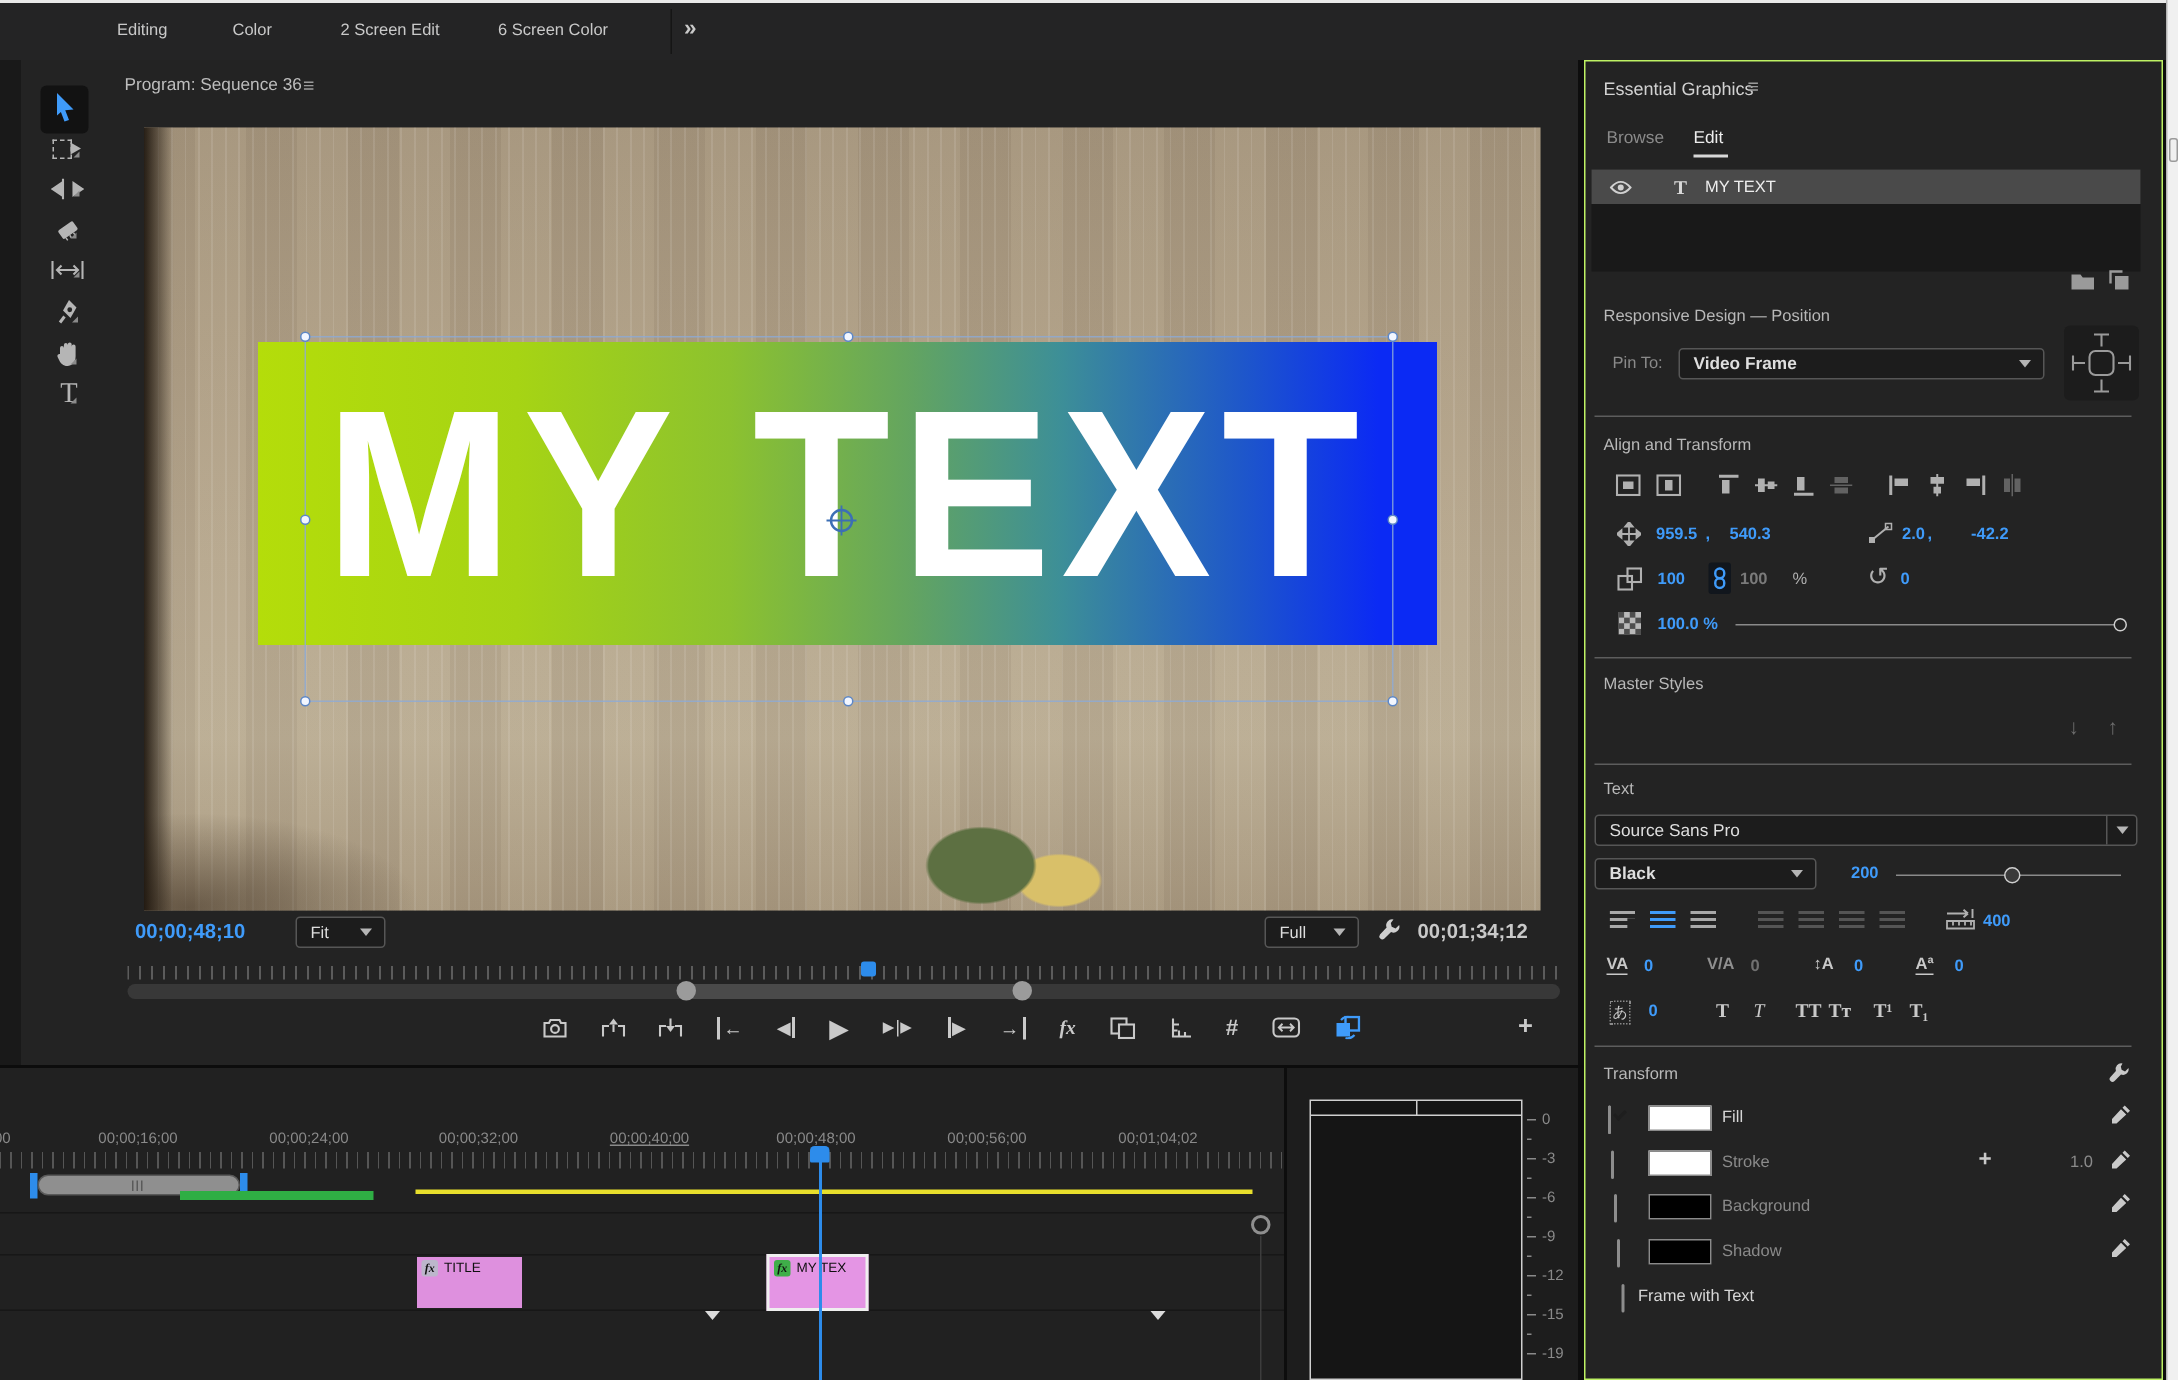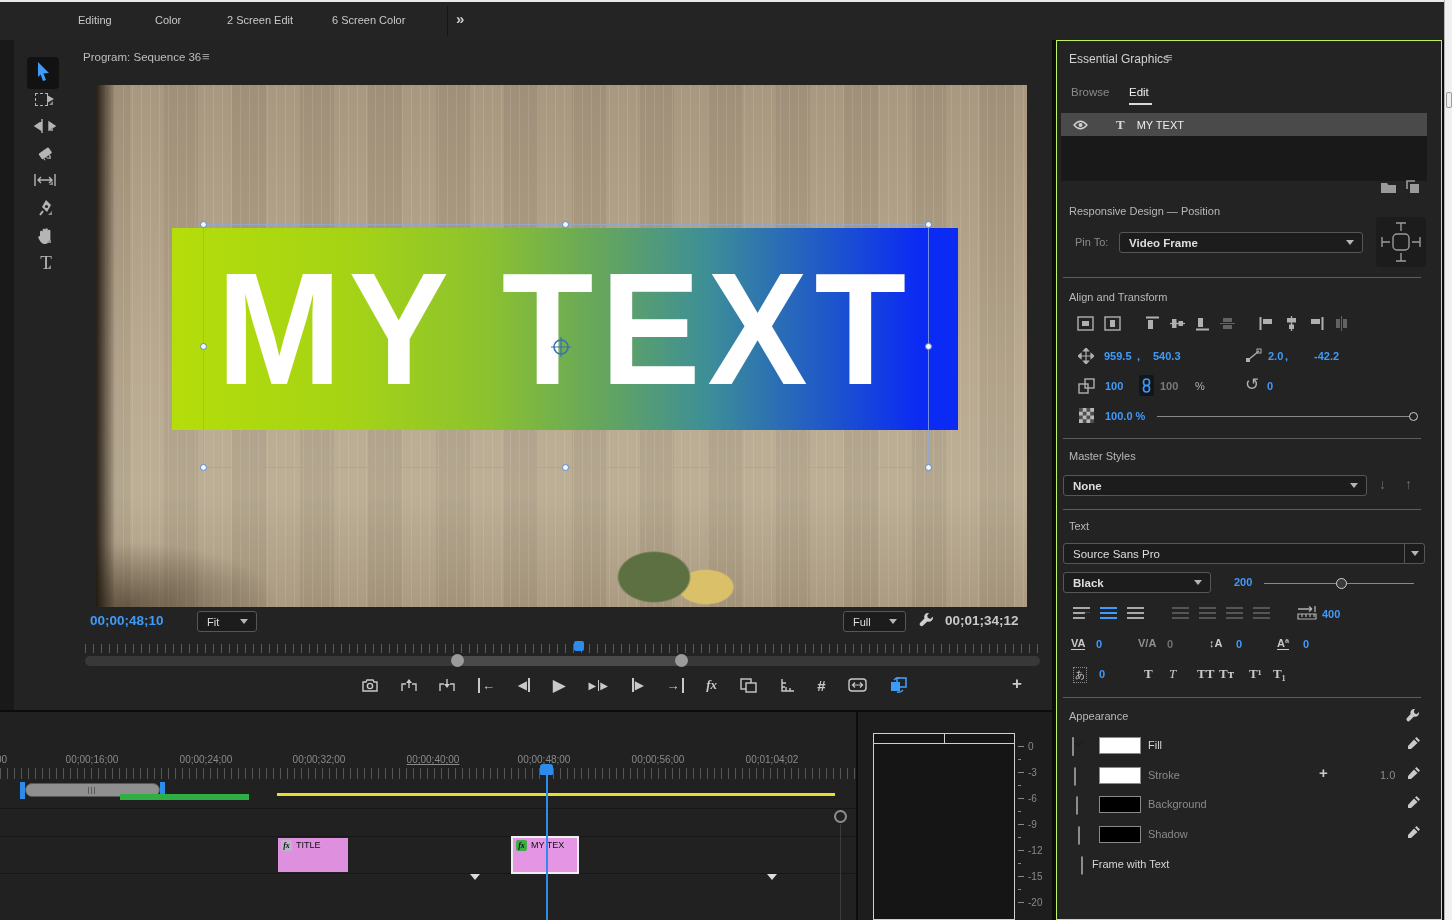--- a/index.html
+++ b/index.html
@@ -300,21 +300,21 @@
         <span class="abs txt dim" style="left:170px;top:55px;font-size:10px;">-3</span>
       <span class="tick" style="left:160px;top:86px;width:6px;"></span>
         <span class="abs txt dim" style="left:170px;top:81px;font-size:10px;">-6</span>
       <span class="tick" style="left:160px;top:112px;width:6px;"></span>
         <span class="abs txt dim" style="left:170px;top:107px;font-size:10px;">-9</span>
       <span class="tick" style="left:160px;top:138px;width:6px;"></span>
         <span class="abs txt dim" style="left:170px;top:133px;font-size:10px;">-12</span>
       <span class="tick" style="left:160px;top:164px;width:6px;"></span>
         <span class="abs txt dim" style="left:170px;top:159px;font-size:10px;">-15</span>
       <span class="tick" style="left:160px;top:190px;width:6px;"></span>
-        <span class="abs txt dim" style="left:170px;top:185px;font-size:10px;">-20</span>
+        <span class="abs txt dim" style="left:170px;top:185px;font-size:10px;">-19</span>
       <span class="tick" style="left:160px;top:47px;width:3px;"></span>
         <span class="tick" style="left:160px;top:73px;width:3px;"></span>
       <span class="tick" style="left:160px;top:99px;width:3px;"></span>
         <span class="tick" style="left:160px;top:125px;width:3px;"></span>
       <span class="tick" style="left:160px;top:151px;width:3px;"></span>
         <span class="tick" style="left:160px;top:177px;width:3px;"></span>
     </div>
   </div>
 
   <div class="abs" style="left:1056px;top:40px;width:386px;height:880px;background:#232323;border:1px solid #bef264;box-sizing:border-box;">
@@ -478,24 +478,20 @@
 
     
     <span class="abs" style="left:22px;top:367px;width:15px;height:15px;background:repeating-conic-gradient(#b9b9b9 0 25%,#4e4e4e 0 50%) 0 0/7.5px 7.5px;"></span>
     <span class="abs txt blue" style="left:48px;top:369px;font-weight:bold;">100.0 %</span>
     <div class="abs" style="left:100px;top:375px;width:256px;height:1px;background:#8a8a8a;"></div>
     <span class="abs" style="left:352px;top:371px;width:9px;height:9px;border:1.5px solid #cfcfcf;border-radius:50%;background:#232323;box-sizing:border-box;"></span>
     <div class="abs hr" style="left:6px;top:397px;width:358px;"></div>
 
     
     <span class="abs txt" style="left:12px;top:409px;color:#b8b8b8;">Master Styles</span>
-    <div class="abs dd" style="left:6px;top:434px;width:304px;height:21px;">
-      <span class="ddtxt" style="font-weight:bold;">None</span>
-        <span class="chev"></span>
-    </div>
     <span class="abs" style="left:322px;top:435px;font-size:14px;font-weight:bold;color:#6d6d6d;">↓</span>
     <span class="abs" style="left:348px;top:435px;font-size:14px;font-weight:bold;color:#6d6d6d;">↑</span>
     <div class="abs hr" style="left:6px;top:468px;width:358px;"></div>
 
     
     <span class="abs txt" style="left:12px;top:479px;color:#b8b8b8;">Text</span>
     <div class="abs dd" style="left:6px;top:502px;width:362px;height:21px;">
       <span class="ddtxt">Source Sans Pro</span>
       <span style="margin-left:auto;width:19px;height:100%;border-left:1px solid #565656;display:flex;align-items:center;justify-content:center;">
           <span class="chev" style="margin:0;"></span>
@@ -543,21 +539,21 @@
     <span class="abs txt blue" style="left:42px;top:627px;font-weight:bold;">0</span>
     <span class="abs tbtn" style="left:87px;top:625px;">T</span>
     <span class="abs tbtn" style="left:112px;top:625px;font-style:italic;font-weight:normal;">T</span>
     <span class="abs tbtn" style="left:140px;top:625px;">TT</span>
     <span class="abs tbtn" style="left:162px;top:625px;">Tᴛ</span>
     <span class="abs tbtn" style="left:192px;top:625px;">T¹</span>
     <span class="abs tbtn" style="left:216px;top:625px;">T₁</span>
     <div class="abs hr" style="left:6px;top:656px;width:358px;"></div>
 
     
-    <span class="abs txt" style="left:12px;top:669px;color:#b8b8b8;">Appearance</span>
+    <span class="abs txt" style="left:12px;top:669px;color:#b8b8b8;">Transform</span>
     <span class="abs icn" style="left:348px;top:666px;">
         <svg width="16" height="16" viewBox="0 0 16 16">
           <path d="M10 2 a3.8 3.8 0 0 0-4.4 5 L2 11 a1.9 1.9 0 0 0 2.7 2.7 L9 9.4 A3.8 3.8 0 0 0 14 5 L11.7 7.3 L9.4 6.2 L8.9 4 Z" fill="#c9c9c9"></path>
         </svg>
       </span>
 
     
     <span class="abs cb on" style="left:15px;top:697px;"><i></i></span>
     <div class="abs swatch" style="left:42px;top:696px;background:#ffffff;"></div>
     <span class="abs txt" style="left:91px;top:698px;color:#d6d6d6;">Fill</span>

